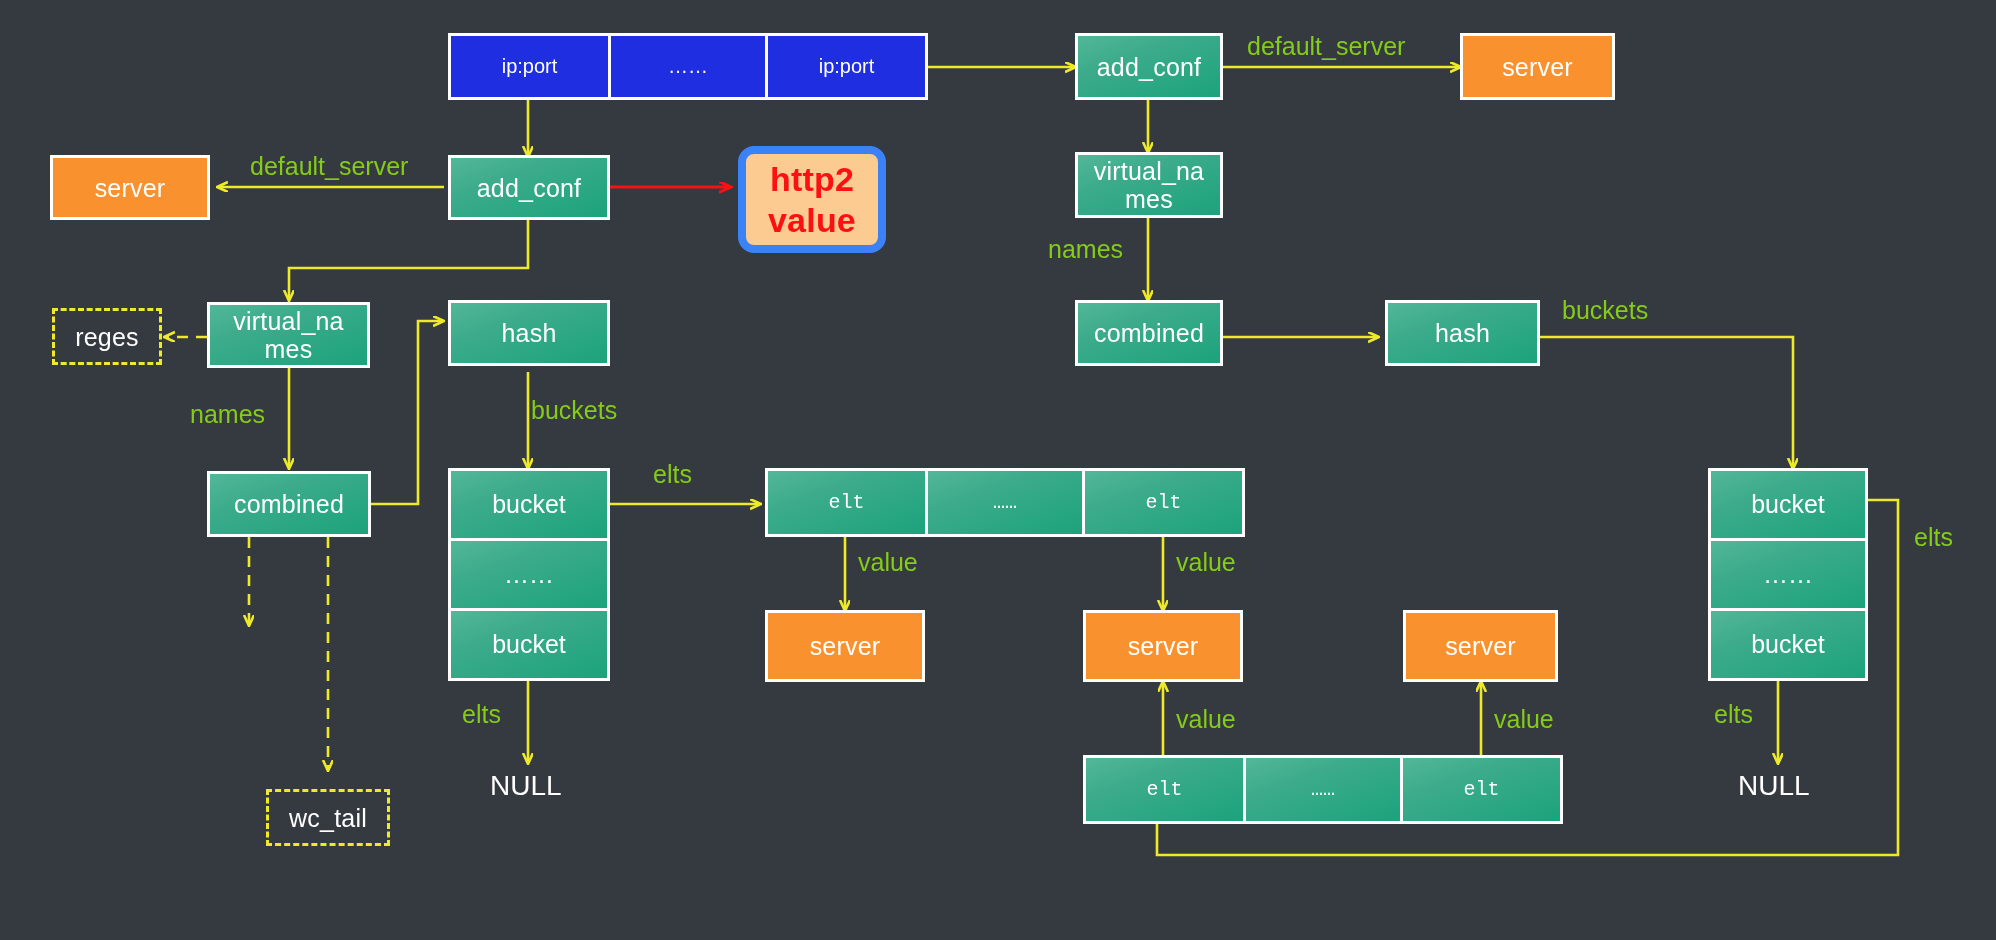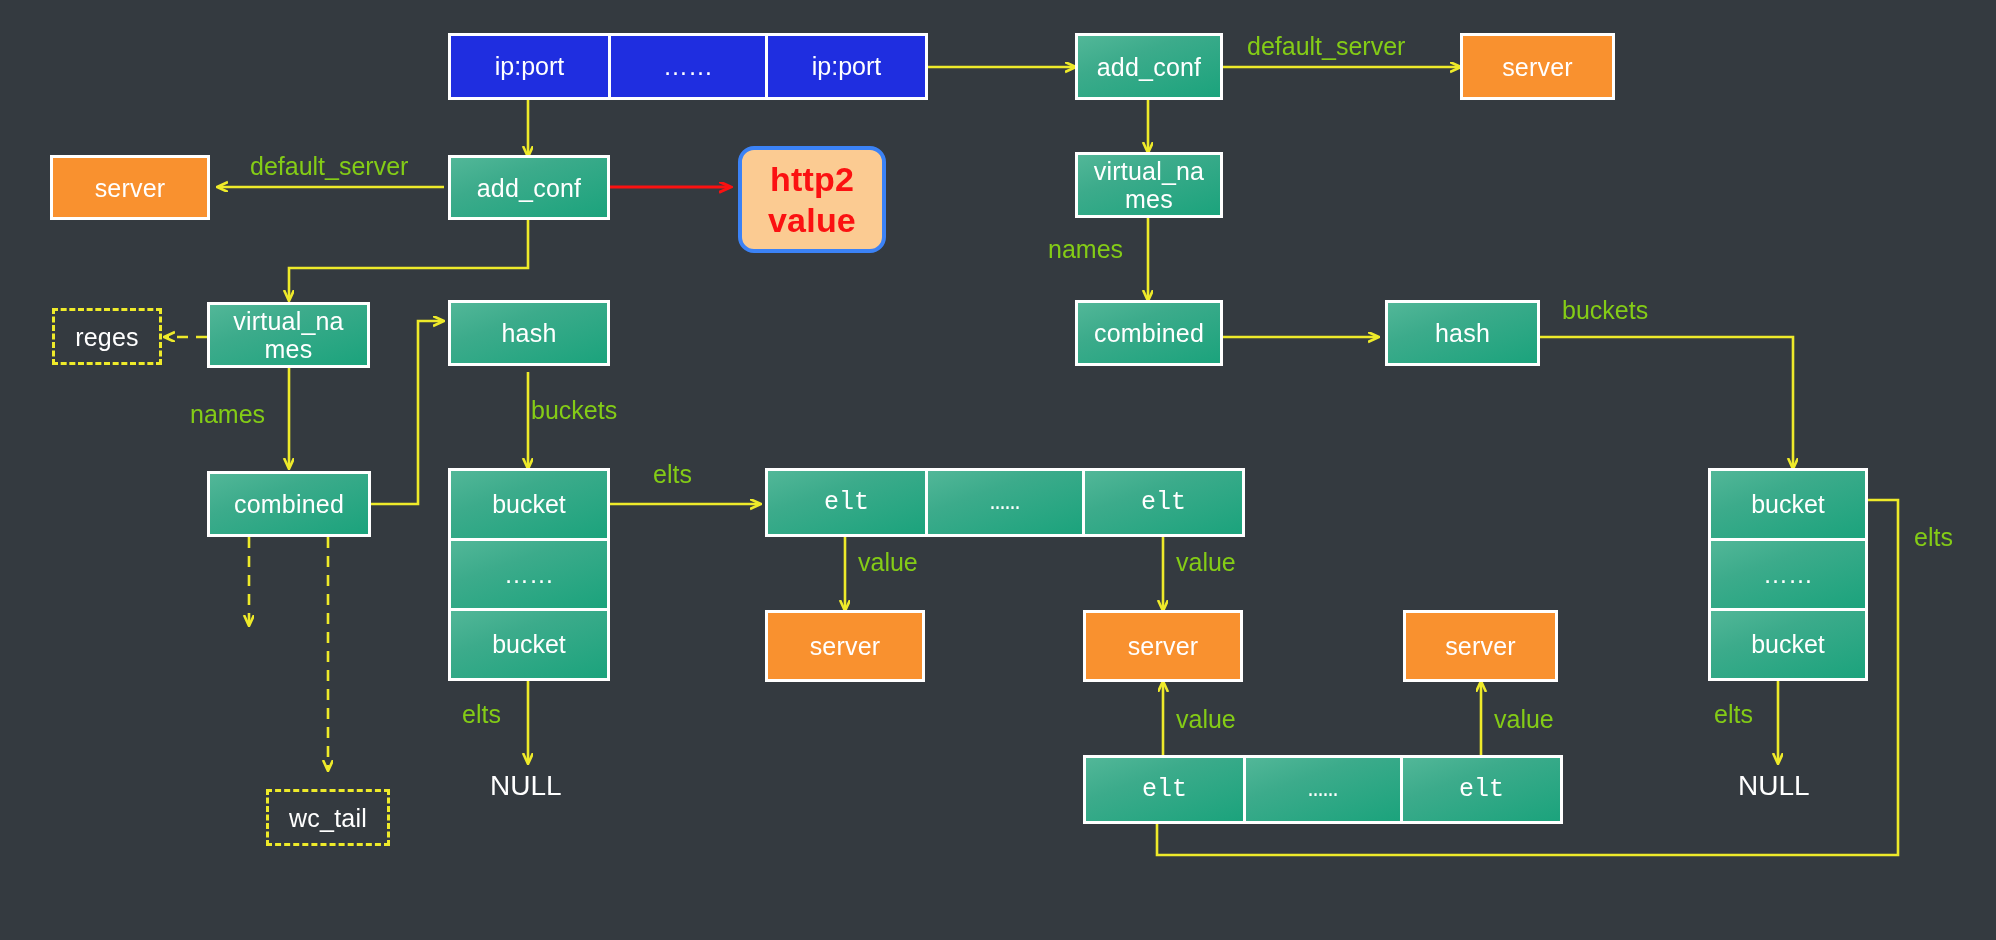--- a/index.html
+++ b/index.html
@@ -32,41 +32,41 @@
     background:#f9912f;
     border:3px solid #ffffff;
   }
   .dashed{
     background:transparent;
     border:3px dashed #eeea2a;
     color:#ffffff;
   }
   .peach{
     background:#fbcb92;
-    border:4px solid #3b82f6;
+    border:8px solid #3b82f6;
     border-radius:16px;
     color:#fb1111;
     font-size:34px;
     font-weight:bold;
     flex-direction:column;
     line-height:1.18;
   }
 
   
   .row{
     position:absolute;
     box-sizing:border-box;
     display:flex;
     border:3px solid #ffffff;
     z-index:3;
   }
   .row > .cell{
     box-sizing:border-box;
     display:flex;align-items:center;justify-content:center;
-    color:#ffffff;font-size:25px;
+    color:#ffffff;font-size:20px;
     border-right:3px solid #ffffff;
   }
   .row > .cell:last-child{border-right:none;}
   .row.blue-row > .cell{background:#1f2ee0;}
   .row.green-row > .cell{
     background:linear-gradient(160deg,#52b798 0%,#3cab8b 35%,#1ba37c 100%);
     font-family:Liberation Mono, monospace;
   }
 
   

